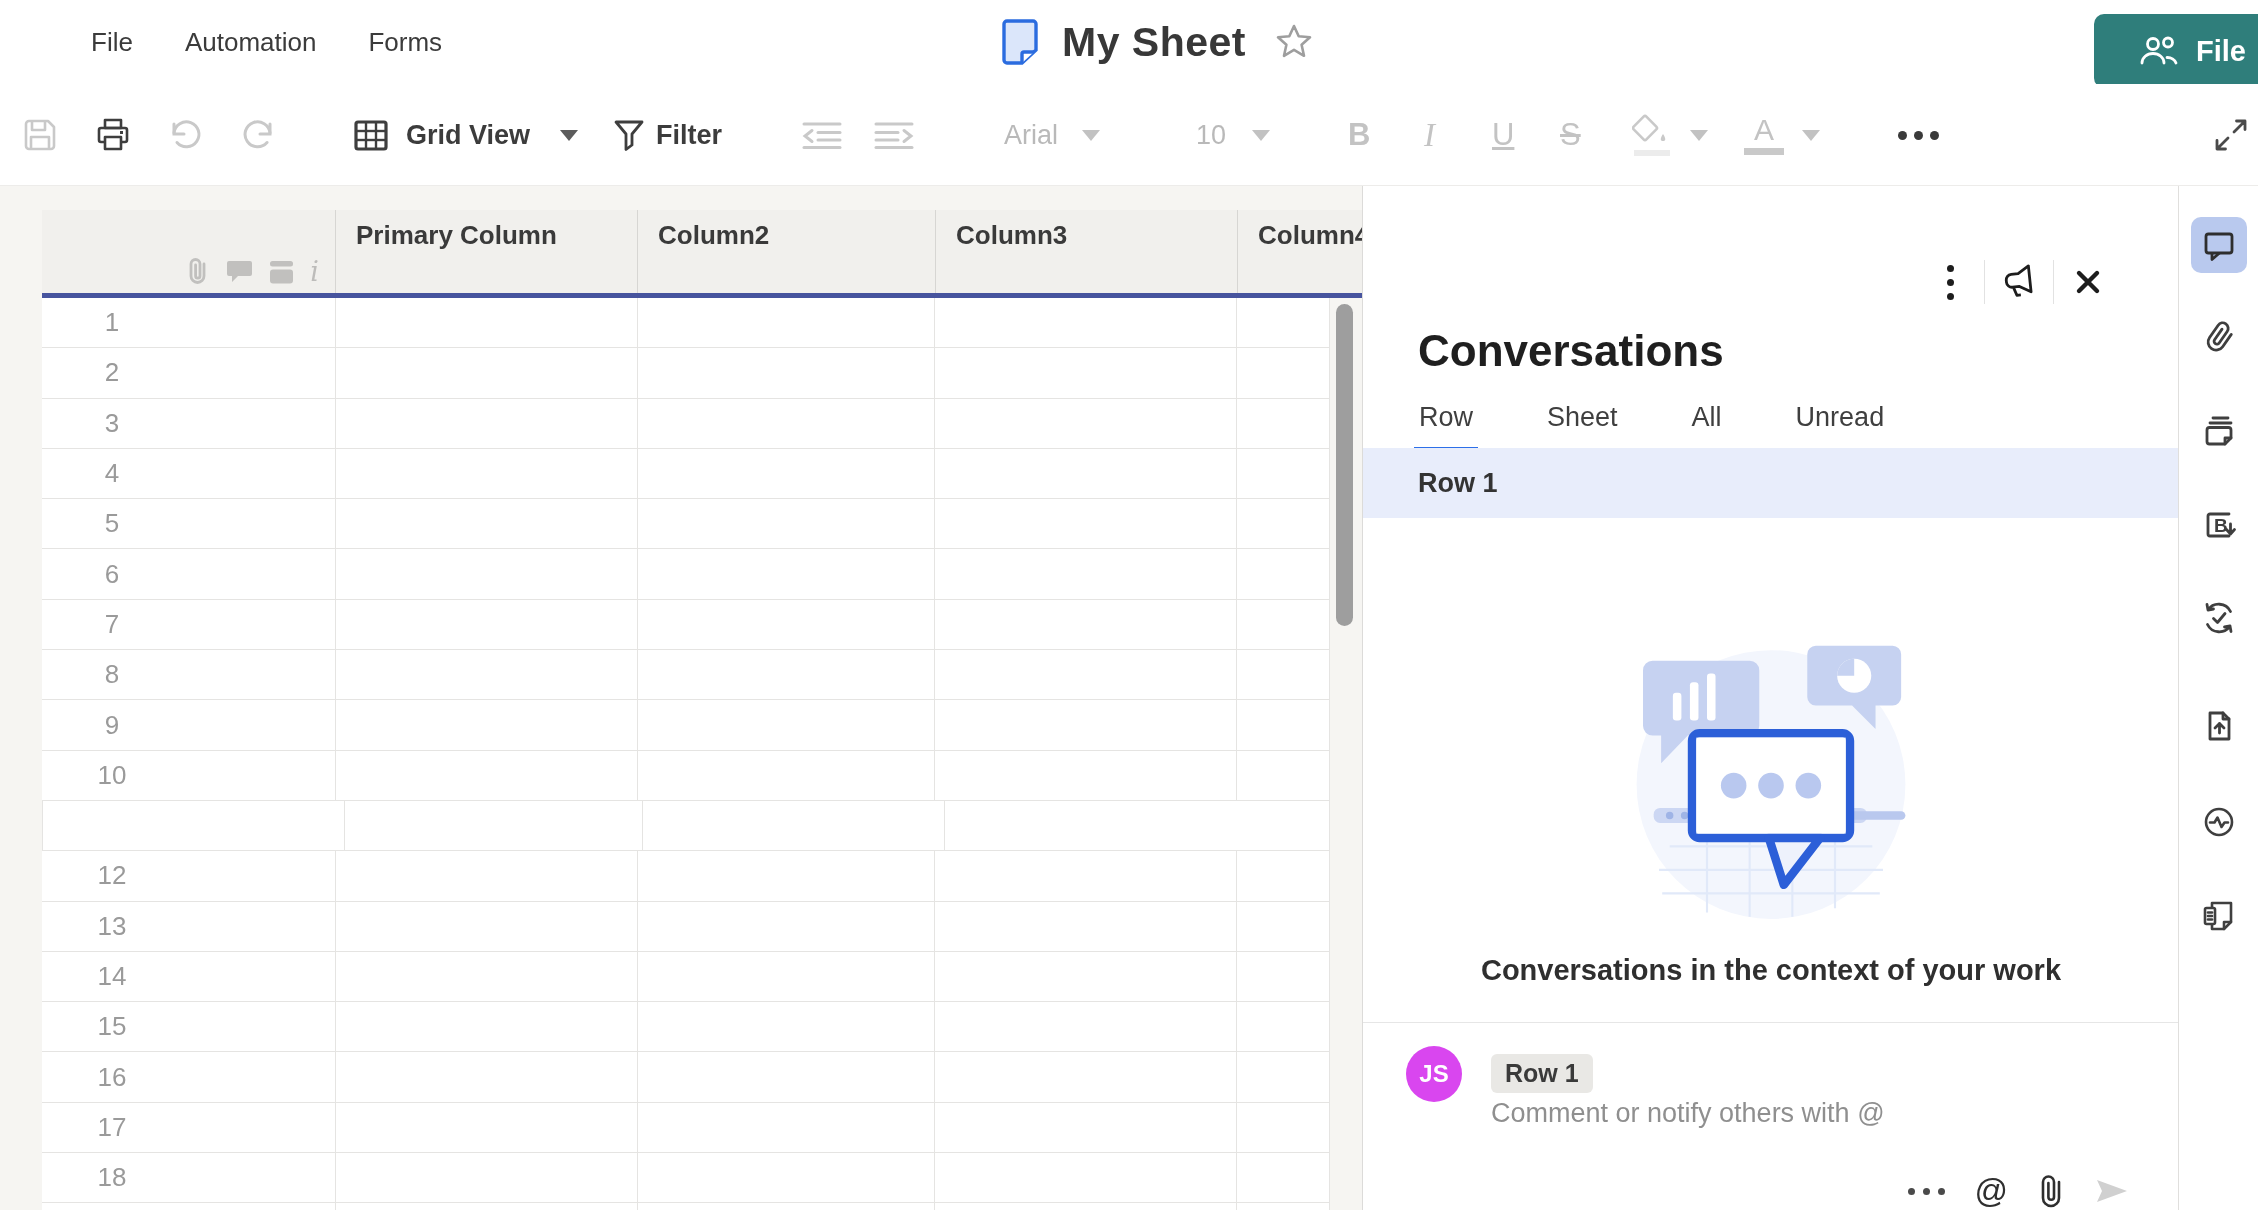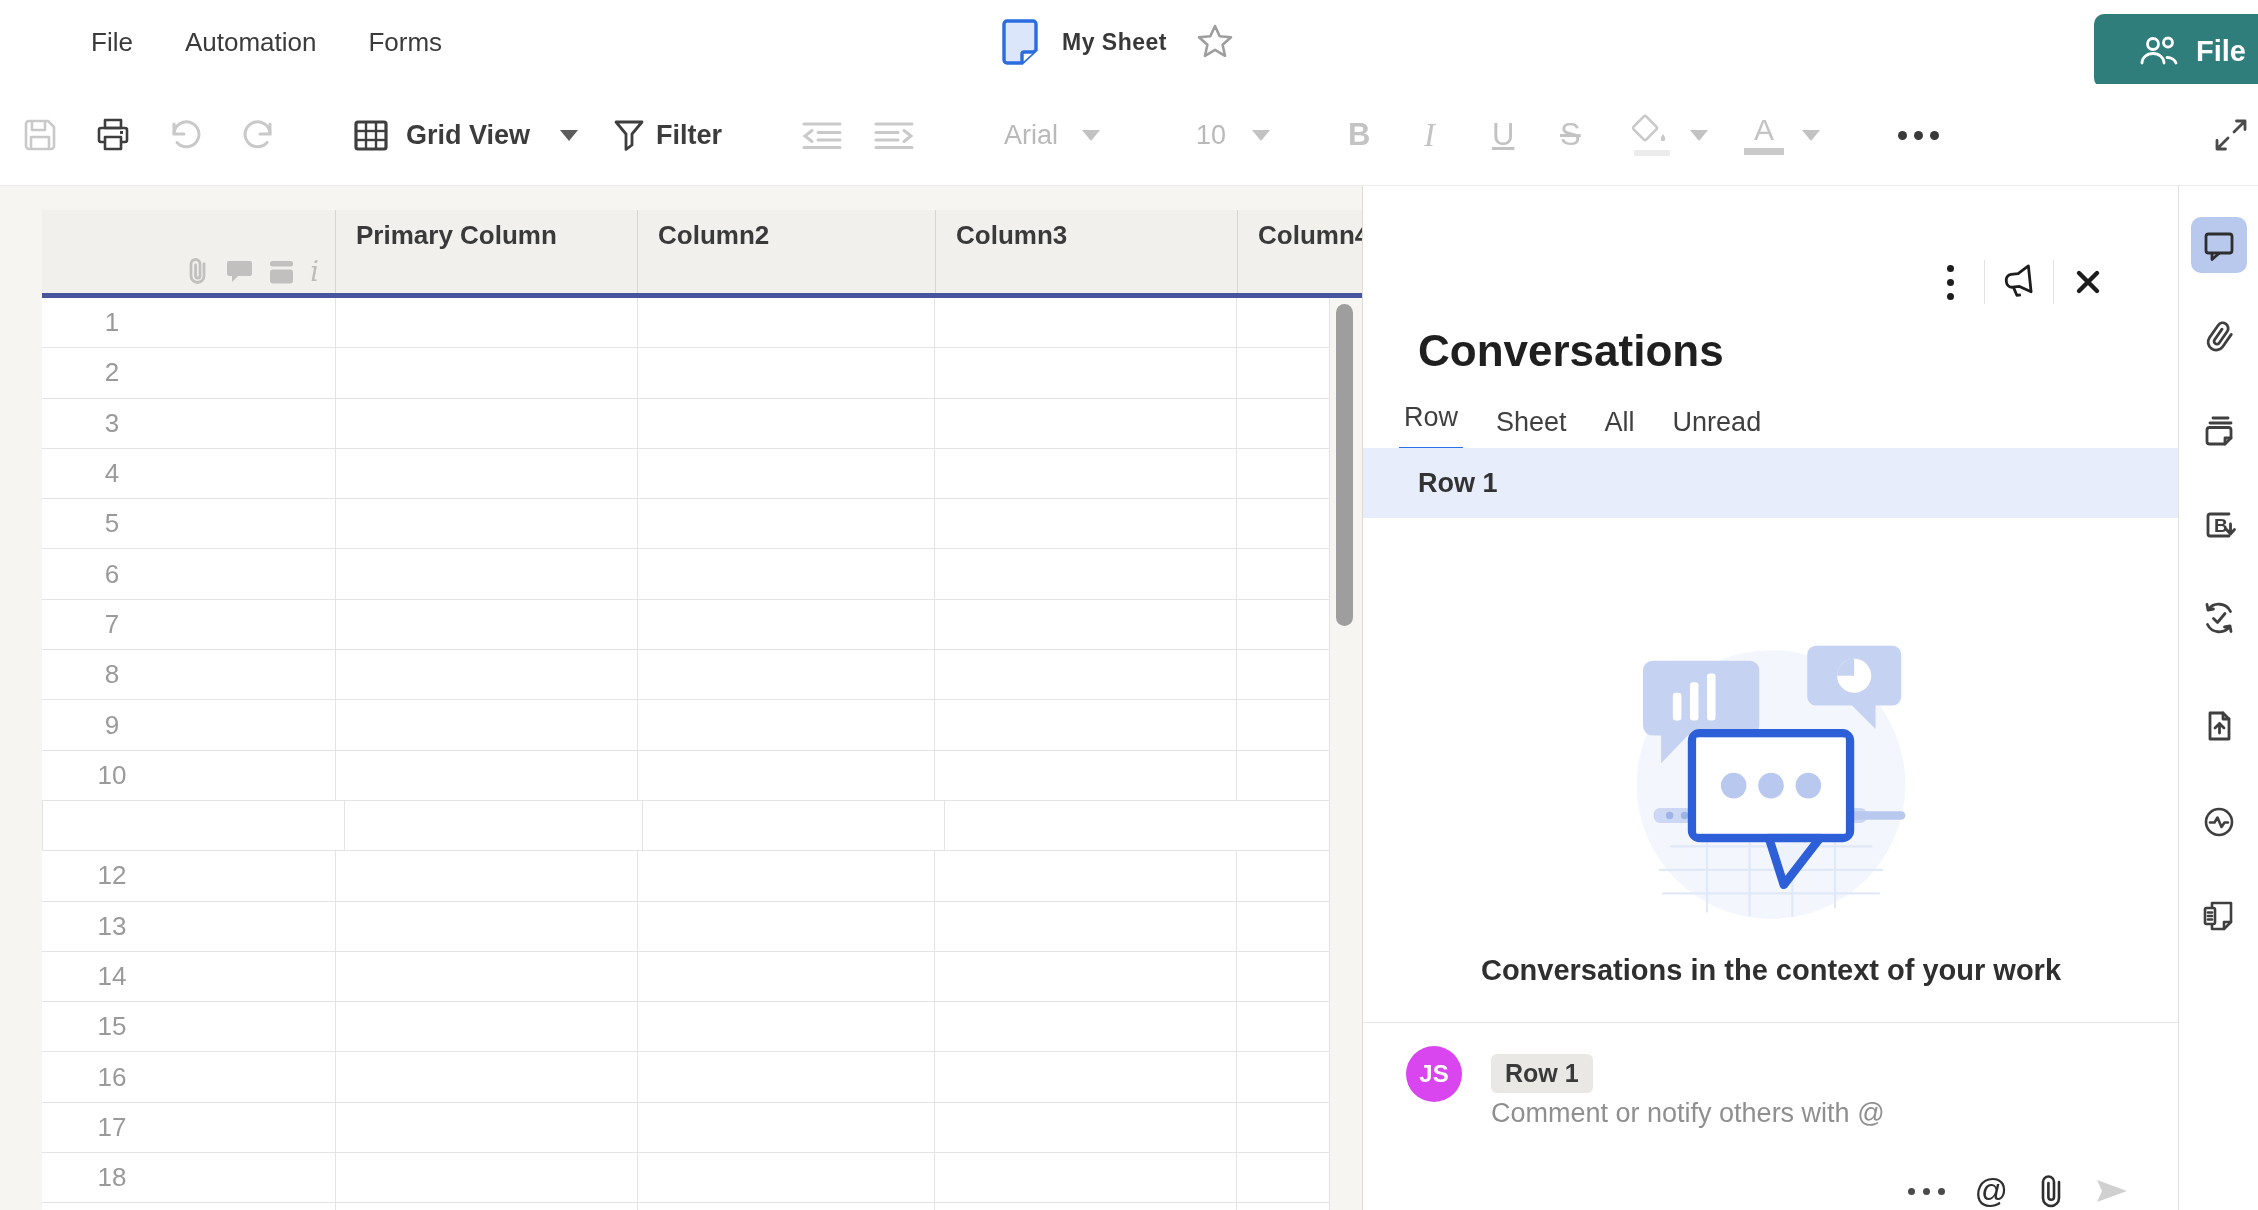--- a/index.html
+++ b/index.html
@@ -6,21 +6,21 @@
   html,body { width:2258px; height:1210px; overflow:hidden; }
   body { font-family:"Liberation Sans", sans-serif; background:#fff; }
   #app { position:relative; width:2258px; height:1210px; background:#fff; }
   svg { display:block; }
 
   
   .topbar { position:absolute; left:0; top:0; width:2258px; height:84px; background:#fff;margin-left:46px; }
   .menubar { position:absolute; left:45px; top:0; height:84px; display:flex; align-items:center; gap:52px; }
   .menu-item { font-size:26px; color:#3b3b3b; cursor:pointer; }
   .title-group { position:absolute; left:956px; top:0; height:84px; display:flex; align-items:center; gap:24px; }
-  .sheet-title { font-size:23px; font-weight:800; color:#383838; letter-spacing:.5px; }
+  .sheet-title { font-size:41px; font-weight:800; color:#383838; letter-spacing:.5px; }
   .share-btn { position:absolute; right:14px; top:14px; width:196px; height:74px; background:#2f7e7b; border-radius:10px;
                display:flex; align-items:center; justify-content:center; gap:16px; cursor:pointer; }
   .share-btn span { color:#fff; font-size:29px; font-weight:700; }
 
   
   .toolbar { position:absolute; left:0; top:84px; width:2258px; height:102px; background:#fff; border-bottom:1px solid #edecea; }
   .tb { position:absolute; top:0; height:102px; display:flex; align-items:center; }
   .tdiv { position:absolute; top:122px; width:1px; height:58px; background:#d9d9d9; }
   .tb-label { font-size:27px; font-weight:700; color:#3c3c3c; }
   .tb-label.dis { color:#b9b9b9; font-weight:400; }
@@ -53,21 +53,21 @@
   .info-i { font-family:"DejaVu Serif", serif; font-style:italic; font-size:27px; color:#bdbcba; line-height:1; }
 
   
   .conv { position:absolute; left:1362px; top:186px; width:816px; height:1024px; background:#fff; border-left:1px solid #dcdbd9; }
   .conv-hicons { position:absolute; top:76px; right:64px; display:flex; align-items:center; height:40px; }
   .icon-btn { width:52px; display:flex; justify-content:center; cursor:pointer; }
   .vdiv { width:1px; height:44px; background:#e2e2e2; margin:0 8px; }
   .kebab { display:flex; flex-direction:column; gap:7px; }
   .kebab i { width:7px; height:7px; border-radius:50%; background:#1d1d1d; }
   .conv-title { position:absolute; left:55px; top:140px; font-size:44px; font-weight:800; color:#1f1f1f; }
-  .conv-tabs { position:absolute; left:36px; top:216px; display:flex; gap:28px;align-items:flex-end; }
+  .conv-tabs { position:absolute; left:51px; top:216px; display:flex; gap:64px; }
   .tab { font-size:27px; color:#3f3f3f; padding:0 5px 14px 5px; cursor:pointer; }
   .tab.active { border-bottom:5px solid #2d6fe8; }
   .conv-item { position:absolute; left:0; top:262px; width:816px; height:70px; background:#e8edfb; display:flex; align-items:center; cursor:pointer; }
   .conv-item span { margin-left:55px; font-size:27px; font-weight:700; color:#333; }
   .illus { position:absolute; left:248px; top:430px; }
   .empty-h { position:absolute; left:0; top:768px; width:816px; text-align:center; font-size:29px; font-weight:800; color:#2f2f2f; }
   .conv-div { position:absolute; left:0; top:836px; width:816px; height:1px; background:#e6e6e6; }
   .avatar { position:absolute; left:43px; top:860px; width:56px; height:56px; border-radius:50%; background:#d946ef;
             display:flex; align-items:center; justify-content:center; color:#fff; font-size:24px; font-weight:700; }
   .row-chip { position:absolute; left:128px; top:868px; background:#e9e8e5; border-radius:6px; padding:5px 14px;

